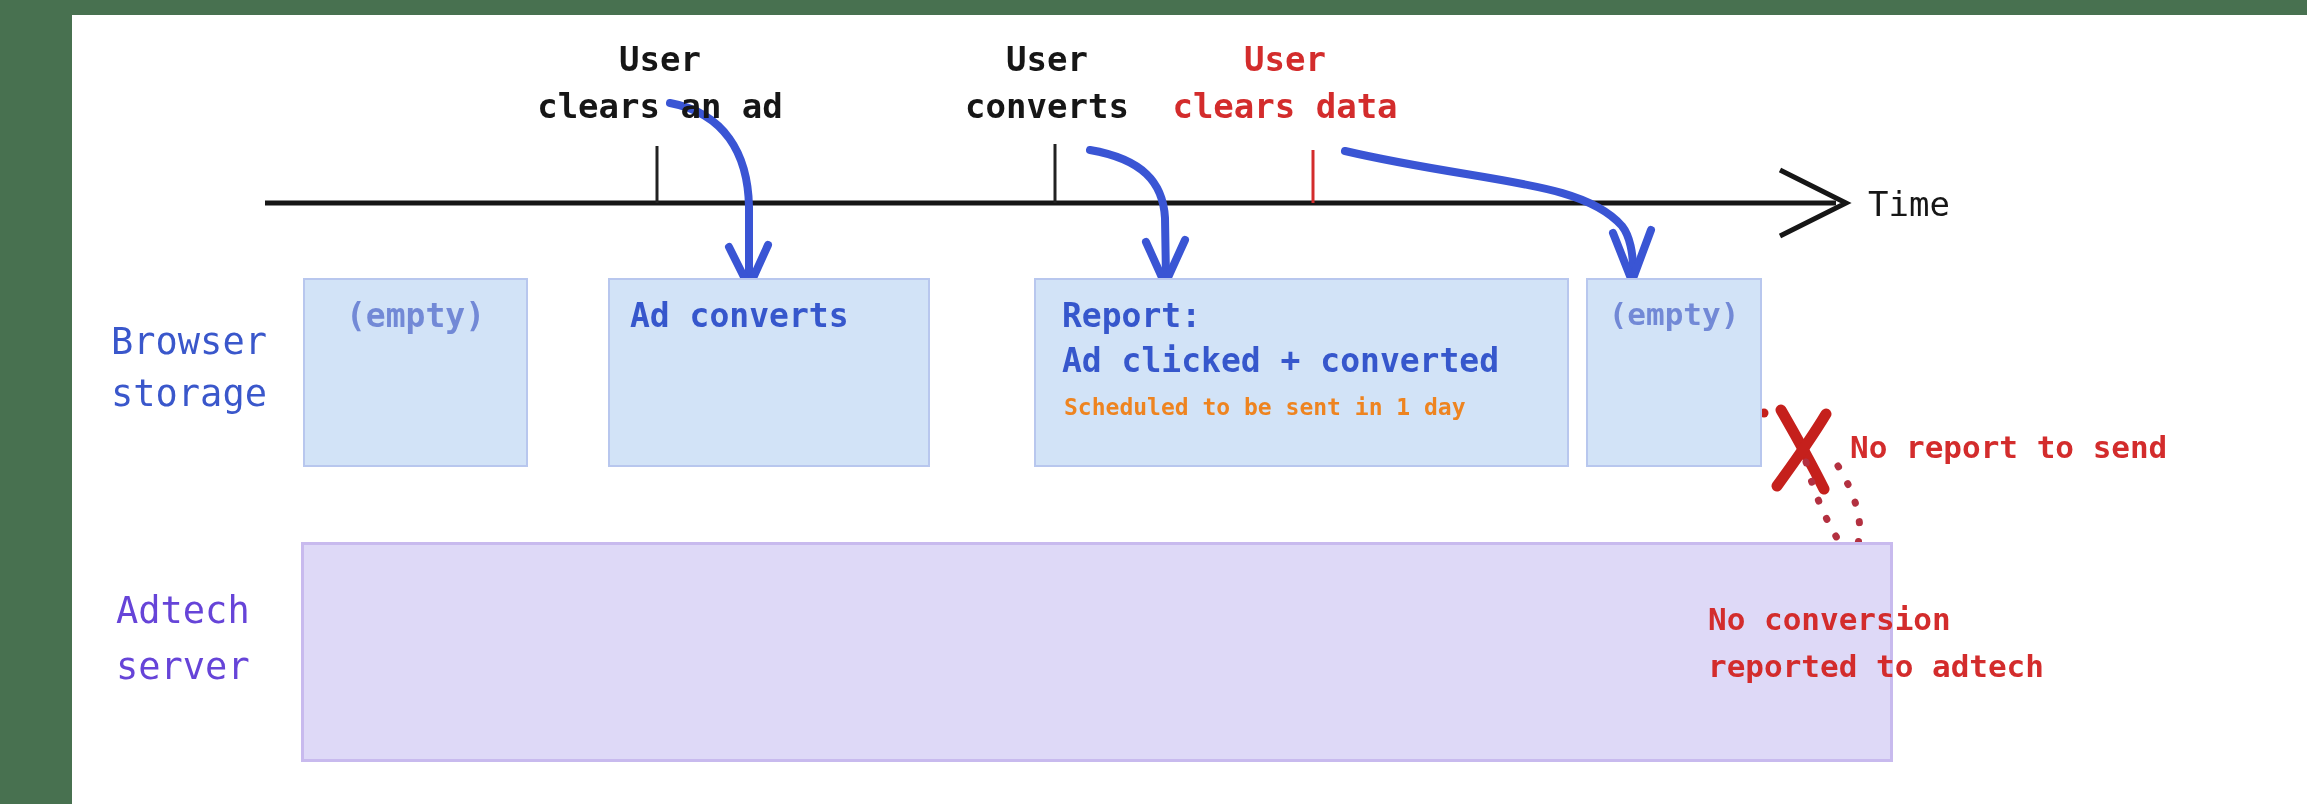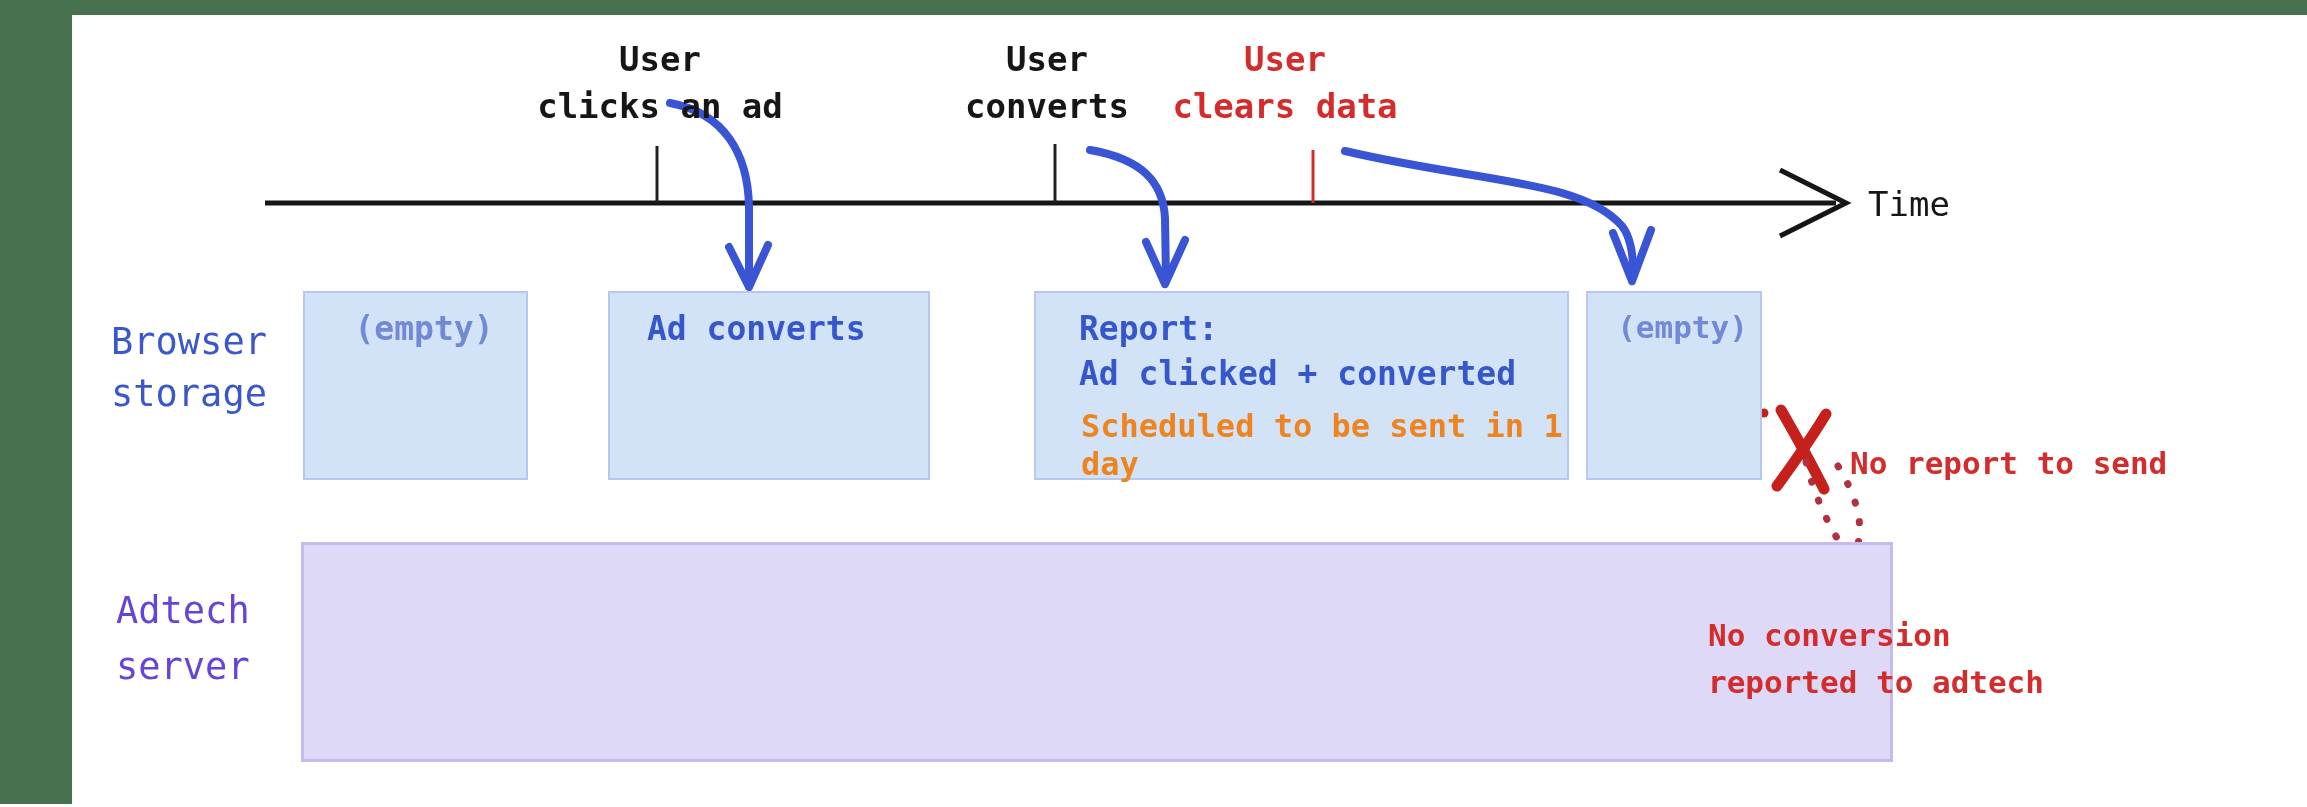--- a/index.html
+++ b/index.html
@@ -15,33 +15,33 @@
   #overlay{position:absolute;left:0;top:0;}
   .lbl{position:absolute;font-weight:normal;white-space:pre;}
   .evt{position:absolute;width:340px;text-align:center;font-size:34px;line-height:47px;font-weight:bold;}
   .evt.black{color:var(--ink_black);}
   .evt.red{color:var(--red_text);}
   .time-lbl{left:1868px;top:184px;font-size:34px;color:var(--ink_black);}
   .row-lbl{font-size:37px;line-height:52px;}
   .row-lbl.browser{left:98px;top:316px;color:var(--blue_label);margin-left:13px;}
   .row-lbl.adtech{left:116px;top:583px;color:var(--purple_label);line-height:56px;}
   .sbox{
-    position:absolute;top:291px;height:189px;box-sizing:border-box;
-    background:var(--box_blue_fill);border:2px solid var(--box_blue_border);padding-left:17px;
+    position:absolute;top:278px;height:189px;box-sizing:border-box;
+    background:var(--box_blue_fill);border:2px solid var(--box_blue_border);
   }
   .sbox .empty-txt{display:block;text-align:center;margin-top:16px;font-size:33px;font-weight:bold;color:var(--empty_text);}
   .sbox .head-txt{display:block;margin:16px 0 0 20px;font-size:33px;font-weight:bold;color:var(--blue_box_text);}
   .sbox .body-txt{display:block;margin:6px 0 0 26px;font-size:33px;font-weight:bold;color:var(--blue_box_text);}
-  .sbox .note-txt{display:block;margin:14px 0 0 28px;font-size:32px;font-weight:bold;color:var(--orange_text);}
+  .sbox .note-txt{display:block;margin:14px 0 0 28px;font-size:23px;font-weight:bold;color:var(--orange_text);}
   #box-report .head-txt{margin-left:26px;}
   .server-box{
     position:absolute;left:301px;top:542px;width:1592px;height:220px;box-sizing:border-box;
     background:var(--server_fill);border:3px solid var(--server_border);
   }
-  .red-note{position:absolute;font-size:31px;line-height:47px;font-weight:bold;color:var(--red_text);white-space:pre;margin-top:16px;}
+  .red-note{position:absolute;font-size:31px;line-height:47px;font-weight:bold;color:var(--red_text);white-space:pre;}
   #no-report{left:1850px;top:424px;}
   #no-conversion{left:1708px;top:596px;}
 </style>
 </head>
 <body>
 
 <div id="canvas">
 
   <div class="frame-left"></div>
   <div class="frame-top"></div>
@@ -78,21 +78,21 @@
       <circle cx="1764" cy="413" r="4.5" fill="#c5201c" stroke="none"></circle>
     </g>
 
     <g stroke="#b33040" stroke-width="7" fill="none" stroke-linecap="round" stroke-dasharray="1 19">
       <path d="M 1806 462 C 1815 498 1831 532 1849 556"></path>
       <path d="M 1838 466 C 1857 497 1865 527 1856 550"></path>
     </g>
     <ellipse cx="1850" cy="561" rx="9" ry="6" fill="#a62c48" transform="rotate(25 1850 561)"></ellipse>
   </svg>
 
-  <div class="evt black" style="left:490px;top:36px;"><span>User</span><br><span>clicks an ad</span></div>
+  <div class="evt black" style="left:490px;top:36px;"><span>User</span><br><span>clears an ad</span></div>
   <div class="evt black" style="left:877px;top:36px;"><span>User</span><br><span>converts</span></div>
   <div class="evt red" style="left:1115px;top:36px;"><span>User</span><br><span>clears data</span></div>
 
   <div class="lbl time-lbl">Time</div>
 
   <div class="lbl row-lbl browser"><span>Browser</span><br><span>storage</span></div>
   <div class="lbl row-lbl adtech"><span>Adtech</span><br><span>server</span></div>
 
   <div class="sbox" id="box-empty-1" style="left:303px;width:225px;">
     <span class="empty-txt">(empty)</span>

